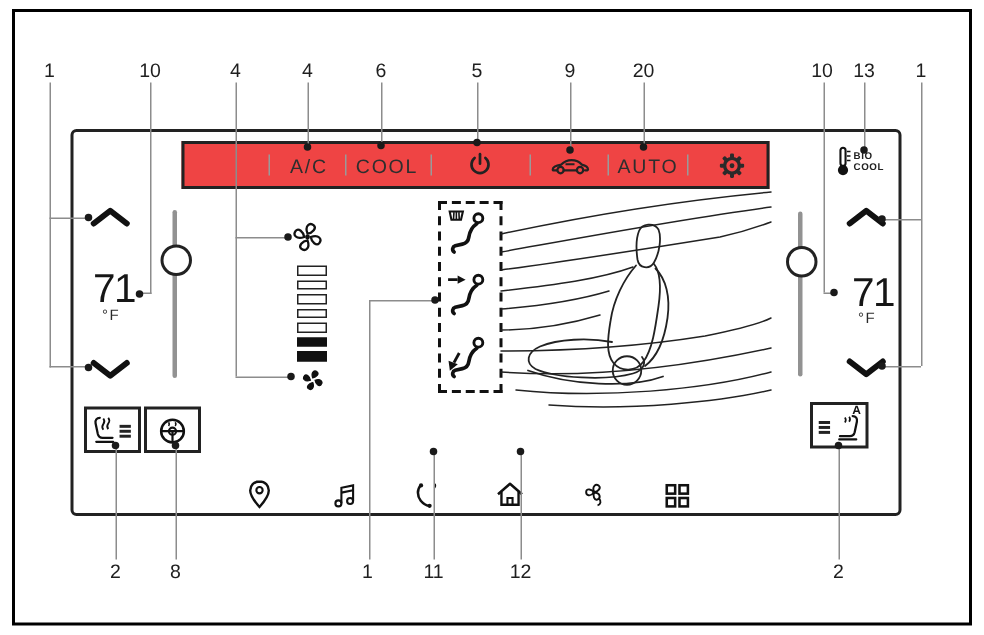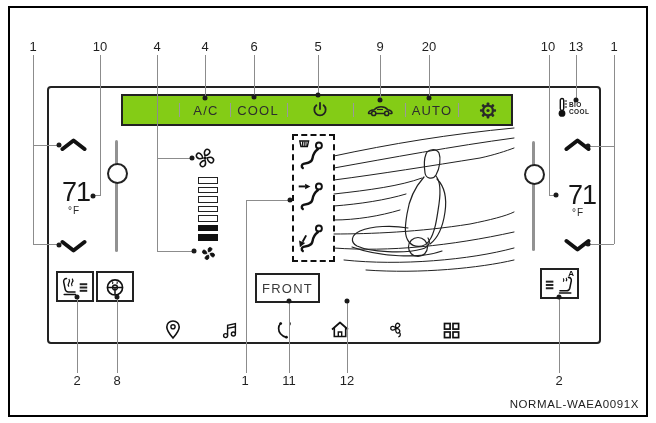--- a/index.html
+++ b/index.html
@@ -1,19 +1,19 @@
 <!DOCTYPE html>
 <html><head>
 <meta charset="utf-8">
 <style>
   html,body{margin:0;padding:0;background:#fff;}
   .canvas{position:relative;width:656px;height:423px;background:#fff;font-family:"Liberation Sans",sans-serif;overflow:hidden;}
   .frame{position:absolute;left:8px;top:6px;width:636px;height:407px;border:2px solid #000;}
   .screen{position:absolute;left:47px;top:86px;width:550px;height:254px;border:2px solid #222;border-radius:4px;background:#fff;}
-  .toolbar{position:absolute;left:121px;top:94px;width:388px;height:28px;border:2px solid #222;background:#84cc16;}
+  .toolbar{position:absolute;left:121px;top:94px;width:388px;height:28px;border:2px solid #222;background:#ef4444;}
   .tb-item{position:absolute;top:0;height:28px;display:flex;align-items:center;justify-content:center;transform:translateX(-50%);}
   .tb-txt{font-size:13px;letter-spacing:1.2px;color:#2e2e2e;}
   .tb-div{position:absolute;top:7px;width:1px;height:14px;background:#9a9a9a;}
   .co{position:absolute;width:28px;margin-left:-14px;text-align:center;font-size:13px;color:#1f1f1f;}
   .cl{position:absolute;background:#8c8c8c;}
   .cl.v{width:1px;} .cl.h{height:1px;}
   .dot{position:absolute;width:5px;height:5px;border-radius:50%;background:#1a1a1a;transform:translate(-50%,-50%);}
   .temp-val{position:absolute;width:40px;text-align:center;font-size:27px;color:#161616;letter-spacing:-1px;}
   .temp-unit{position:absolute;font-size:10px;color:#2a2a2a;letter-spacing:1px;}
   .slider-track{position:absolute;width:3px;border-radius:2px;background:#929292;}
@@ -198,23 +198,20 @@
         <path d="M96 28 C98 23 106 22 109 27 C111 32 110 42 106 49 C103 54 96 53 95 47 C94 40 94 33 96 28 Z"></path>
         <path d="M94 51 C86 60 79 74 77 88 C75 100 74 110 79 116 C84 122 94 122 99 115 C105 107 107 92 109 78 C111 64 110 55 106 50"></path>
         <path d="M107 53 C114 60 117 72 115 86 C113 100 108 112 100 118"></path>
         <path d="M78 102 C62 99 42 100 30 105 C21 109 20 116 27 120 C40 126 74 128 92 123 C99 121 101 116 98 112"></path>
         <circle cx="88" cy="121" r="9.5"></circle>
         <path d="M22 121 C50 131 90 133 112 125"></path>
       </g>
     </svg>
   </div>
 
-  <div class="btn" style="left:255px;top:273px;width:65px;height:30px;">
-      <span class="btn-txt">FRONT</span>
-    </div>
 
   <div class="btn" style="left:56px;top:271px;width:38px;height:31px;">
     <span>
         <svg width="32" height="24" viewBox="0 0 34 24">
           <path d="M8 3 C5.8 3 4.6 4.8 5 6.8 L6.6 14.5 C7 16.2 8.3 17.2 10 17.2 L17 17.2" fill="none" stroke="#111" stroke-width="1.6" stroke-linecap="round"></path>
           <path d="M5.5 20 L17.5 20" stroke="#111" stroke-width="1.6" stroke-linecap="round"></path>
           <path d="M10.5 3.5 q1.5 2 0 4 q-1.5 2 0 4" fill="none" stroke="#111" stroke-width="1.3"></path>
           <path d="M14 3 q1.5 2 0 4 q-1.5 2 0 4" fill="none" stroke="#111" stroke-width="1.3"></path>
           <g fill="#222">
             <rect x="22" y="8" width="8" height="2.1"></rect>
@@ -378,14 +375,13 @@
   <div class="dot" style="left:576px;top:99.5px;"></div>
   <div class="dot" style="left:588px;top:146px;"></div>
   <div class="dot" style="left:588px;top:244px;"></div>
   <div class="dot" style="left:77px;top:296.5px;"></div>
   <div class="dot" style="left:117px;top:296.5px;"></div>
   <div class="dot" style="left:290px;top:200px;"></div>
   <div class="dot" style="left:289px;top:300.5px;"></div>
   <div class="dot" style="left:347px;top:300.5px;"></div>
   <div class="dot" style="left:559px;top:296.5px;"></div>
 
-  <div class="figcode">NORMAL-WAEA0091X</div>
 </div>
 
 </body></html>

